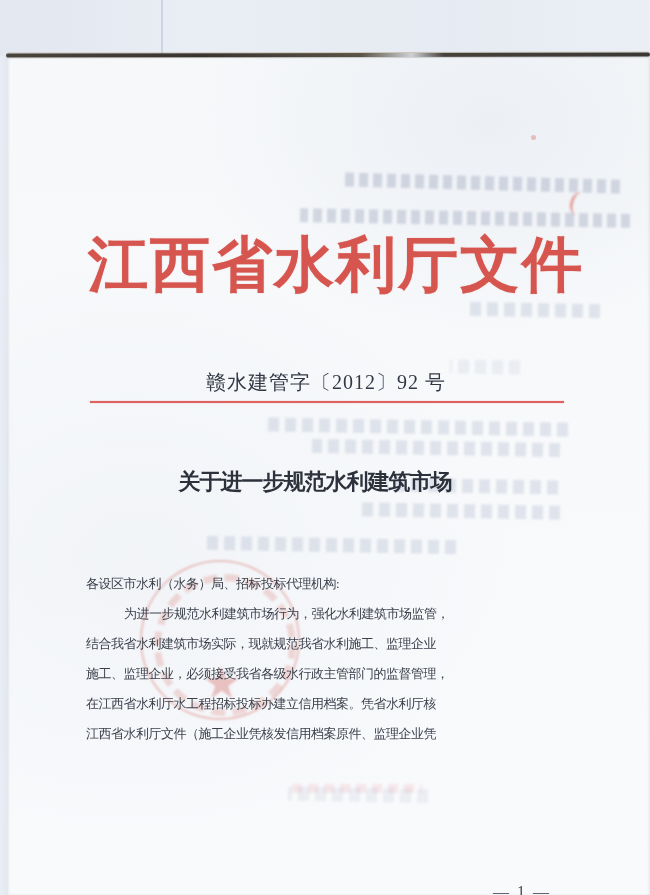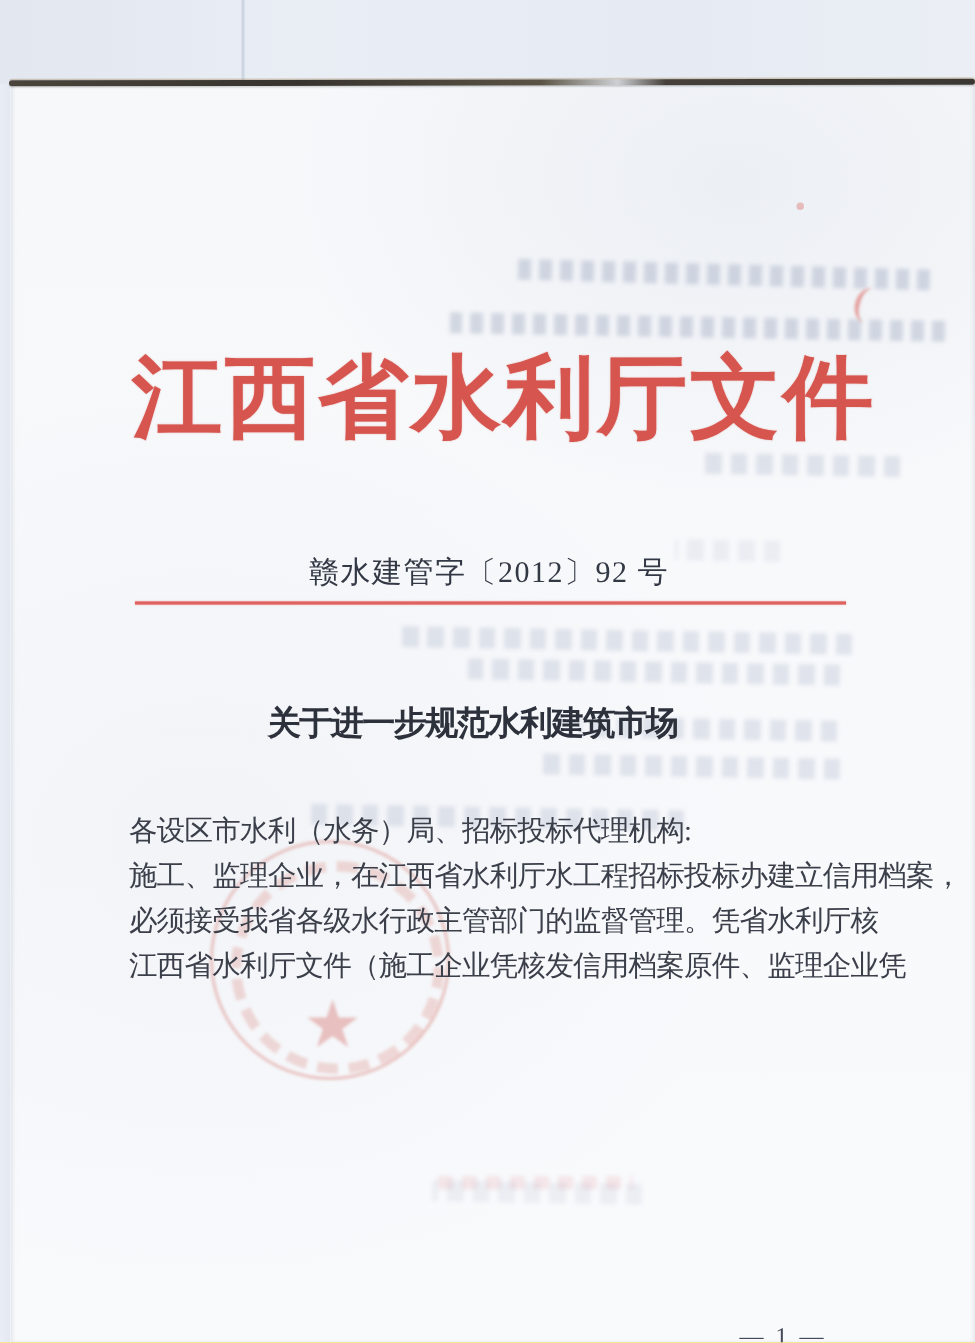--- a/index.html
+++ b/index.html
@@ -1,18 +1,18 @@
 <!DOCTYPE html>
 <html><head>
 <meta charset="utf-8">
 <style>
   html,body{margin:0;padding:0;}
   body{width:650px;height:895px;overflow:hidden;background:#eef1f6;
        font-family:"Liberation Serif","DejaVu Serif",serif;}
-  #page{position:relative;width:650px;height:895px;overflow:hidden;background:#fde047;}
+  #page{position:relative;width:650px;height:895px;overflow:hidden;background:#bef264;}
 
   
   .scan-strip{position:absolute;left:0;top:0;width:650px;height:56px;
     background:linear-gradient(90deg,#e2e7f0 0%,#e9edf4 30%,#e6ebf3 70%,#ebeff5 100%);}
   .scan-crease{position:absolute;left:161px;top:0;width:2px;height:56px;
     background:rgba(198,206,220,.75);filter:blur(.5px);}
   .scan-left{position:absolute;left:0;top:56px;width:8px;height:839px;
     background:linear-gradient(90deg,#e9edf4,#e3e8f1);}
 
   
@@ -35,22 +35,22 @@
   .doc-number{position:absolute;left:0;top:370px;width:652px;text-align:center;
     font-size:20px;line-height:24px;color:#333845;letter-spacing:1px;}
   .red-rule{position:absolute;left:90px;top:401px;width:474px;height:2px;
     background:#e0625e;box-shadow:0 0 1px rgba(224,98,94,.8);}
 
   
   .notice-title{position:absolute;left:0;top:466px;width:630px;text-align:center;
     font-size:22px;line-height:32px;font-weight:700;color:#2c313c;letter-spacing:-1px;}
 
   
-  .body-text{position:absolute;left:86px;top:540px;width:500px;
-    font-size:19px;color:#3a3f4a;letter-spacing:-.5px;}
+  .body-text{position:absolute;left:86px;top:569px;width:500px;
+    font-size:13px;color:#3a3f4a;letter-spacing:-.5px;}
   .body-line{height:30px;line-height:30px;white-space:nowrap;}
   .indent{padding-left:38px;}
 
   
   .page-number{position:absolute;left:490px;top:882px;width:64px;text-align:center;
     font-size:16px;line-height:20px;color:#454b58;letter-spacing:2px;}
 
   
   .ghost{position:absolute;height:14px;opacity:.5;filter:blur(1.3px);
     transform:scaleX(-1) rotate(-1deg);
@@ -112,20 +112,22 @@
   <div class="agency-title">江西省水利厅文件</div>
   <div class="doc-number">赣水建管字〔2012〕92 号</div>
   <div class="red-rule"></div>
 
   <div class="notice-title">
     <div>关于进一步规范水利建筑市场</div>
   </div>
 
   <div class="body-text">
     <div class="body-line">各设区市水利（水务）局、招标投标代理机构:</div>
-    <div class="body-line">施工、监理企业，在江西省水利厅水工程招标投标办建立信用档案，</div>
-    <div class="body-line">必须接受我省各级水行政主管部门的监督管理。凭省水利厅核</div>
+    <div class="body-line indent">为进一步规范水利建筑市场行为，强化水利建筑市场监管，</div>
+    <div class="body-line">结合我省水利建筑市场实际，现就规范我省水利施工、监理企业</div>
+    <div class="body-line">施工、监理企业，必须接受我省各级水行政主管部门的监督管理，</div>
+    <div class="body-line">在江西省水利厅水工程招标投标办建立信用档案。凭省水利厅核</div>
     <div class="body-line">江西省水利厅文件（施工企业凭核发信用档案原件、监理企业凭</div>
   </div>
 
   <div class="page-number">— 1 —</div>
 
 </div>
 
 </body></html>

